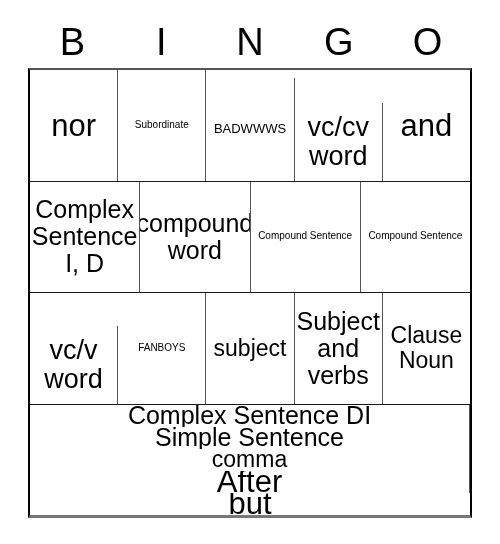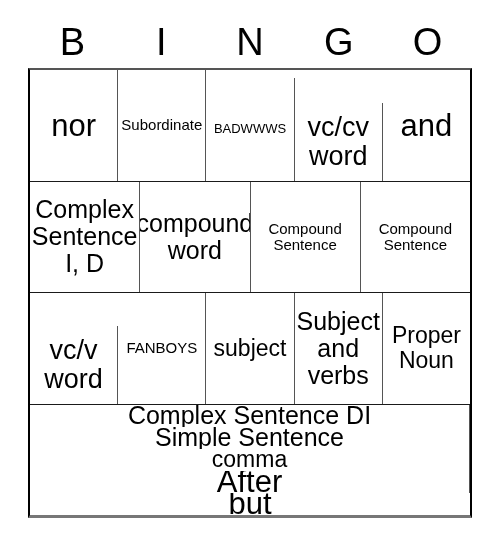--- a/index.html
+++ b/index.html
@@ -86,21 +86,21 @@
   }
   .cell:last-child {
     border-right: none;
   }
 
   
   .fs-xxl { font-size: 31px; }
   .fs-xl  { font-size: 27px; margin-top: 33px; }
   .fs-l   { font-size: 23px; }
   .fs-m   { font-size: 25px; }
-  .fs-s   { font-size: 15px; }
+  .fs-s   { font-size: 10px; }
   .fs-xs  { font-size: 13px; margin-top: 8px; }
 </style>
 </head>
 <body>
 
 <div id="card">
 
   <div id="header-row">
     <div class="header-cell">B</div>
     <div class="header-cell">I</div>
@@ -125,21 +125,21 @@
       <div class="cell fs-s">Compound Sentence</div>
       <div class="cell fs-s">Compound Sentence</div>
     </div>
 
 
     <div class="grid-row">
       <div class="cell fs-xl">vc/v word</div>
       <div class="cell fs-s">FANBOYS</div>
       <div class="cell fs-l">subject</div>
       <div class="cell fs-m">Subject and verbs</div>
-      <div class="cell fs-l">Proper Noun</div>
+      <div class="cell fs-l">Clause Noun</div>
     </div>
 
     <div class="grid-row">
       <div class="cell fs-m">Complex Sentence DI</div>
       <div class="cell fs-m">Simple Sentence</div>
       <div class="cell fs-l">comma</div>
       <div class="cell fs-xxl">After</div>
       <div class="cell fs-xxl">but</div>
     </div>
 

